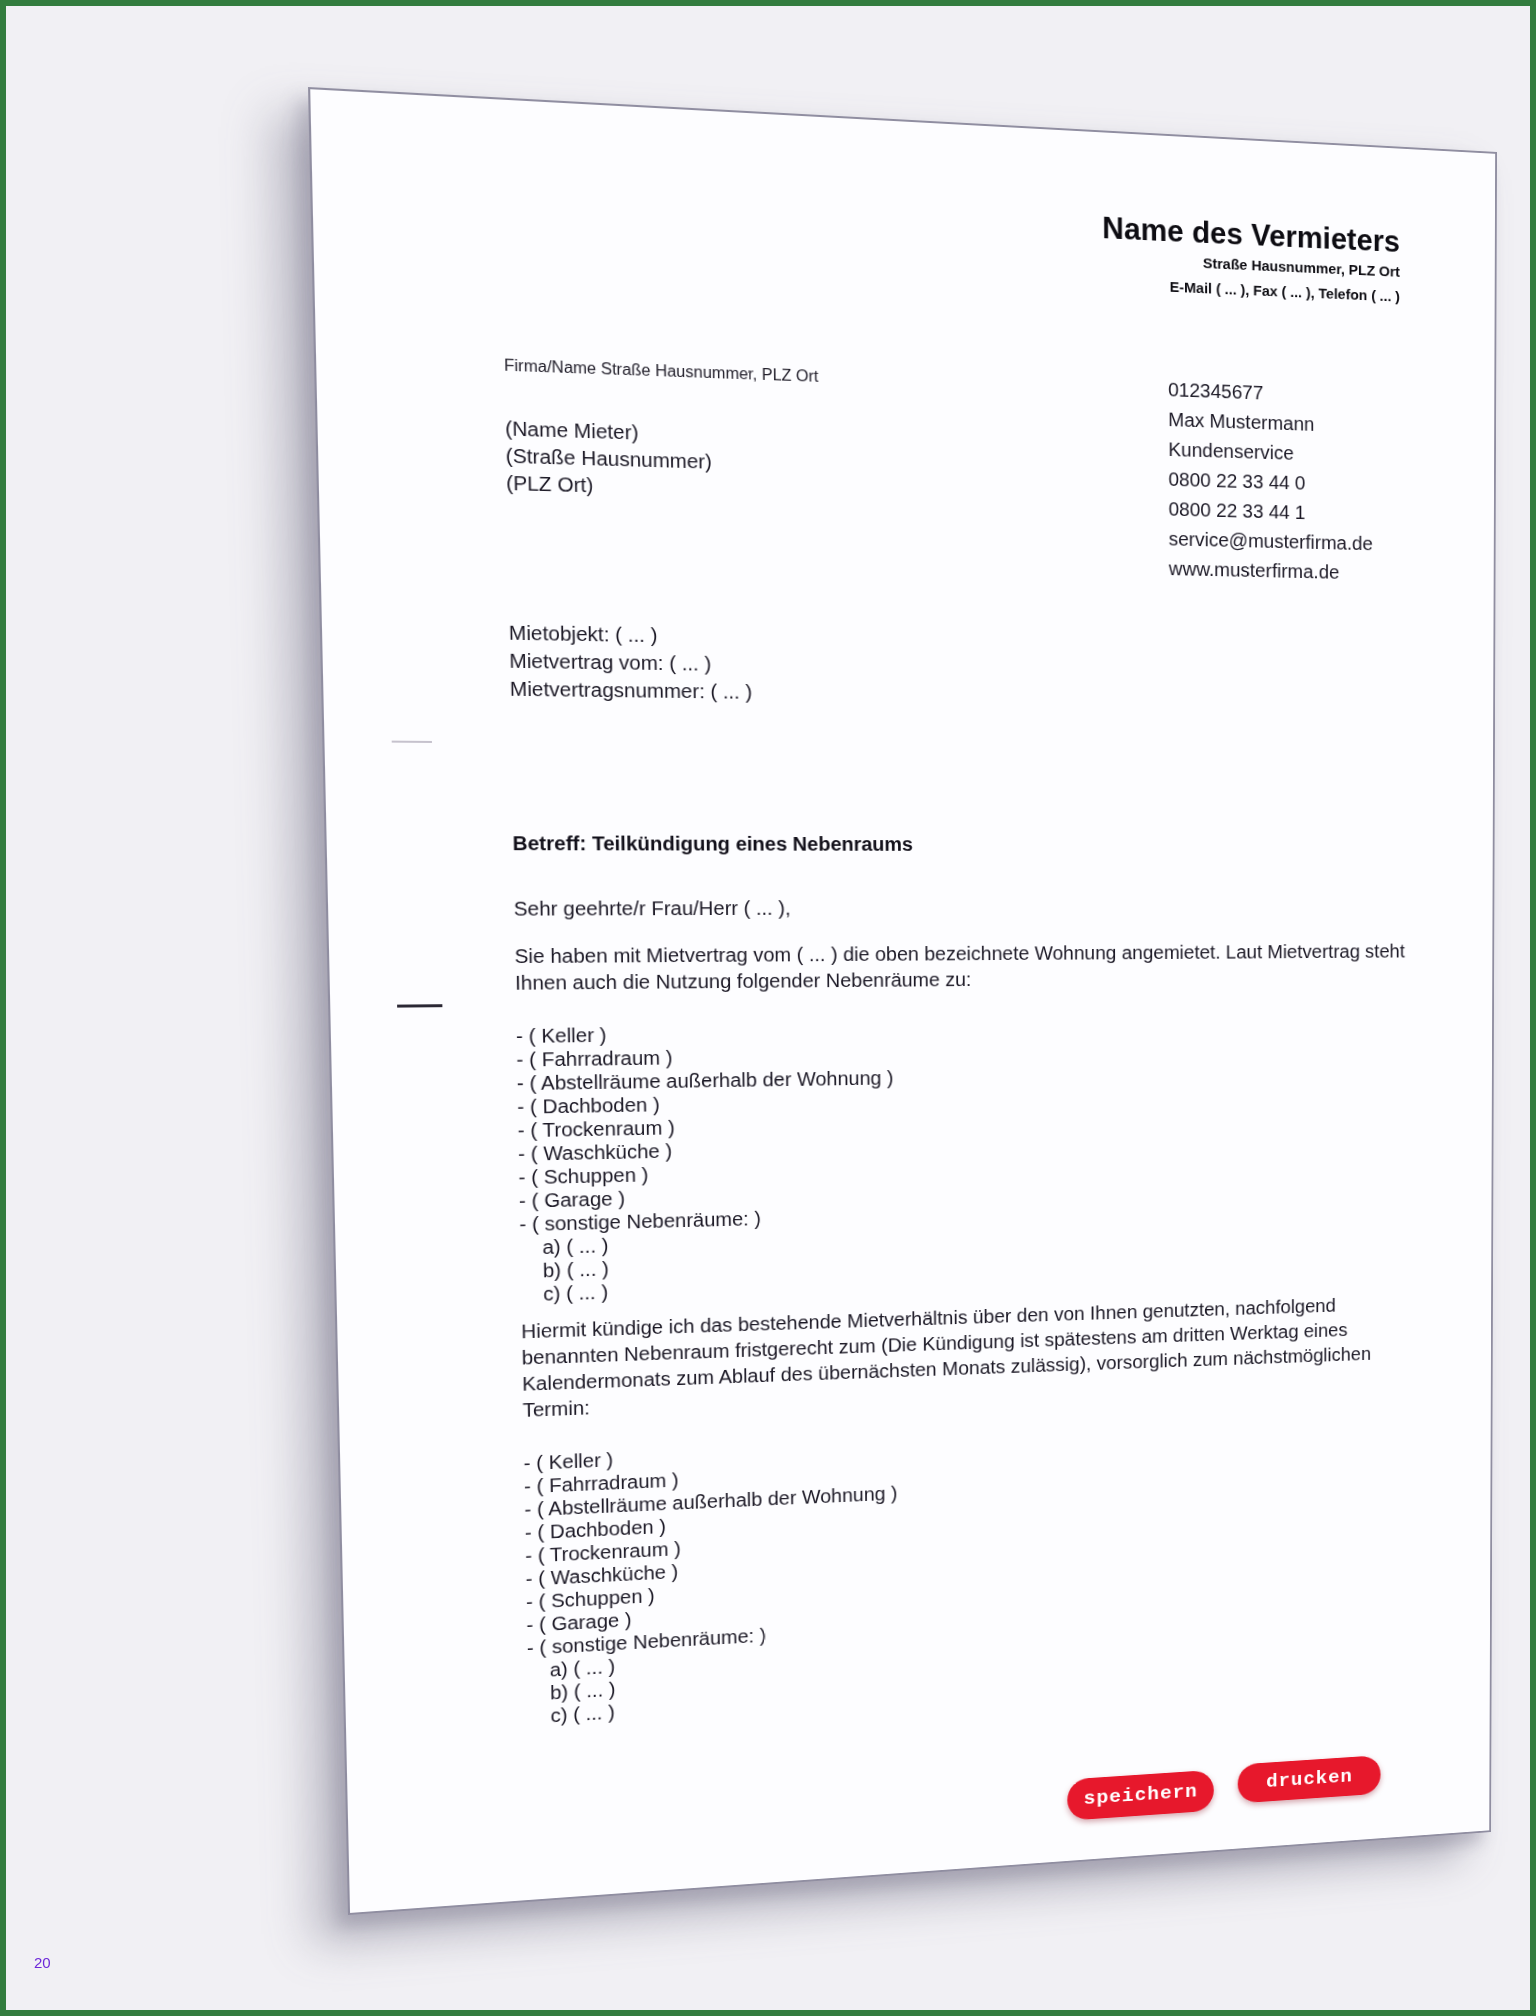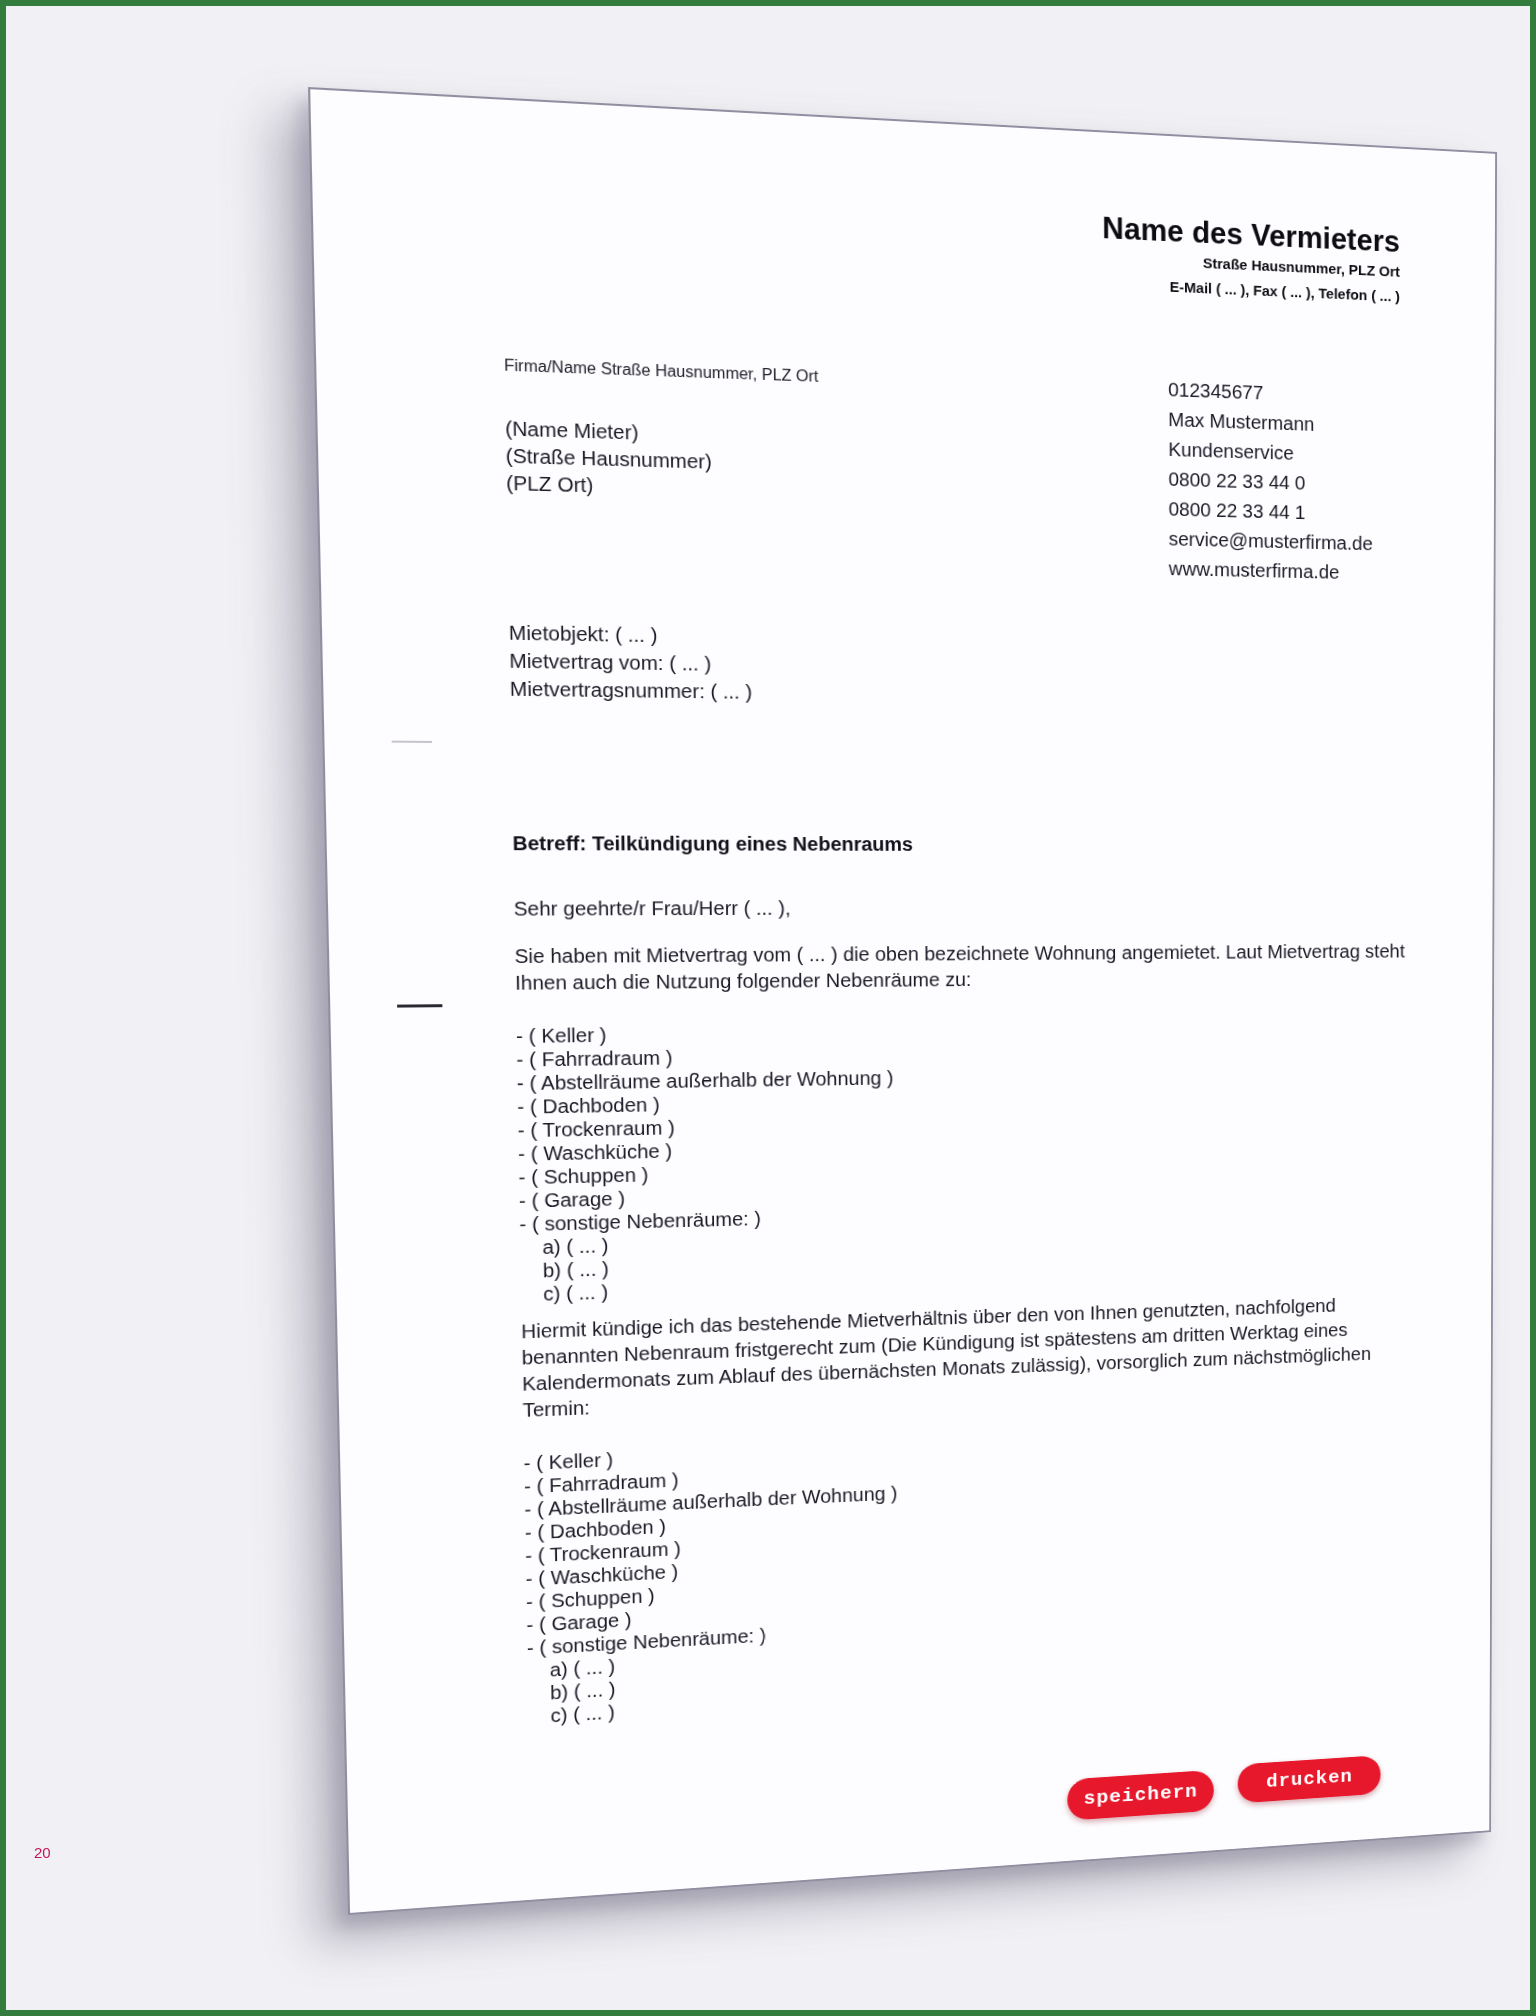--- a/index.html
+++ b/index.html
@@ -6,21 +6,21 @@
   body{
     width:1536px;height:2016px;position:relative;overflow:hidden;
     background:#f1f0f4;
     font-family:"Liberation Sans","DejaVu Sans",sans-serif;
   }
   .green-frame{
     position:absolute;inset:0;border:6px solid #337c3e;box-sizing:border-box;
     pointer-events:none;z-index:50;
   }
   .watermark{
-    position:absolute;left:34px;top:1844px;font-size:15px;color:#be185d;z-index:2;
+    position:absolute;left:34px;top:1954px;font-size:15px;color:#6d28d9;z-index:2;
   }
   
   .page{
     position:absolute;left:308px;top:87px;width:1190px;height:1830px;
     background:#fdfdff;border:2px solid #908ea1;box-sizing:border-box;
     transform-origin:0 0;
     transform:matrix3d(1.0892,0.05954,0,0.00007572, 0.022748,1.03958,0,0.00002225, 0,0,1,0, 0,0,0,1);
     box-shadow:-10px 12px 16px rgba(108,106,128,0.30), -32px 28px 42px rgba(112,110,132,0.42);
     color:#1c1926;
   }

